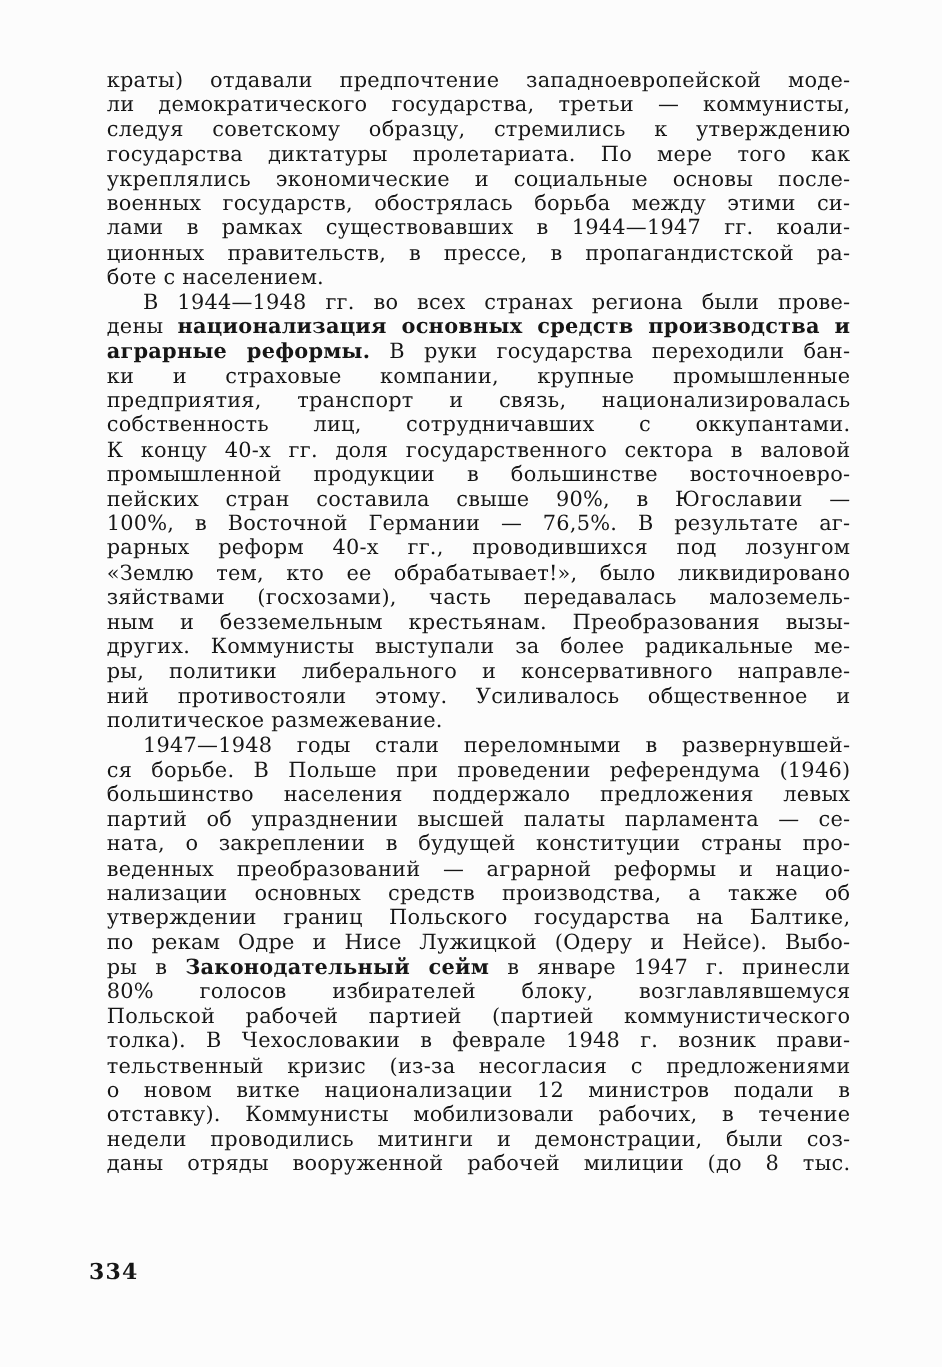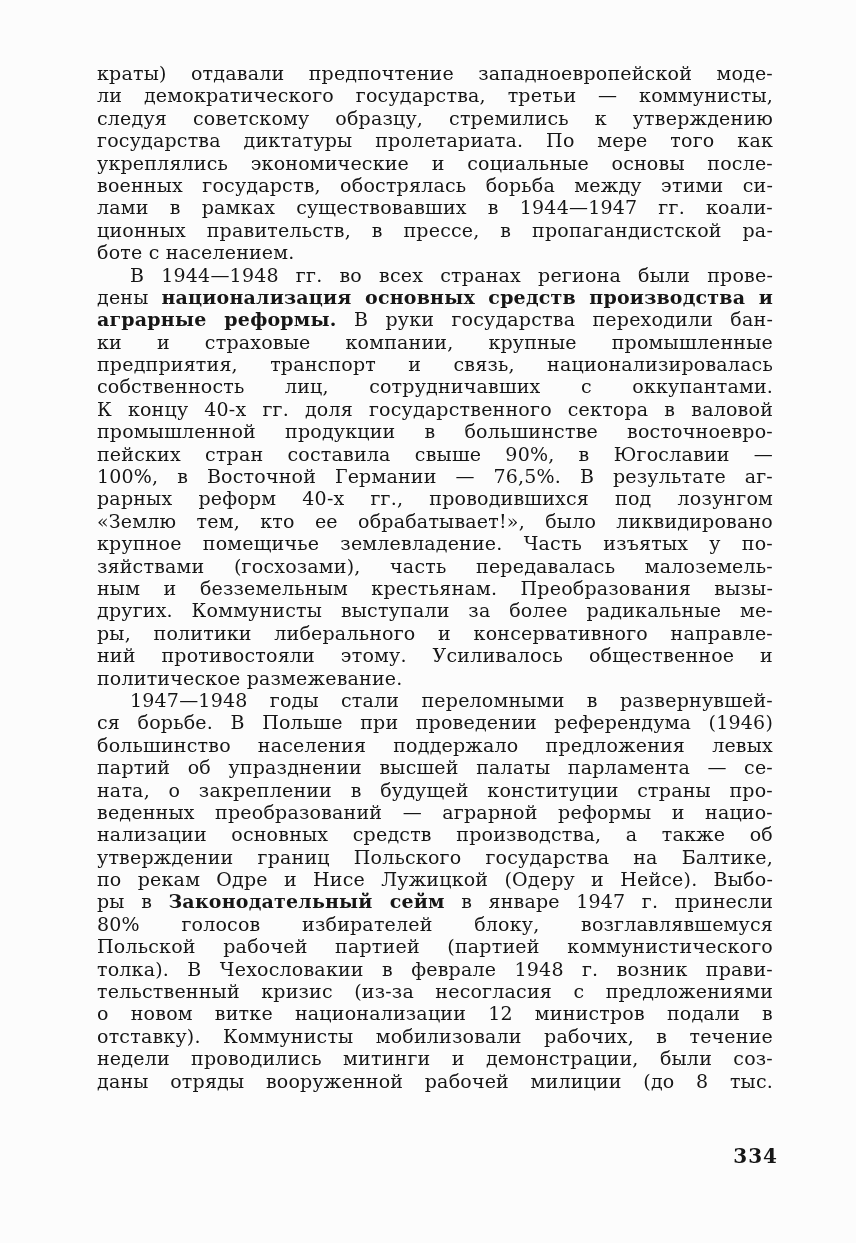--- a/index.html
+++ b/index.html
@@ -43,24 +43,24 @@
     text-align-last: left;
   }
   .line.indent {
     text-indent: 33px;
   }
   .line b {
     font-weight: bold;
   }
   .page-footer {
     position: absolute;
-    left: 102px;
+    left: 81px;
     top: 1144px;
     width: 676px;
-    text-align: right;
+    text-align: left;
   }
   .page-number {
     font-size: 20px;
     font-weight: bold;
     letter-spacing: 1px;
   }
 </style>
 </head>
 <body style="background: rgb(252, 252, 252); color: rgb(22, 22, 22);">
 
@@ -83,21 +83,20 @@
         <div class="line"><b>аграрные реформы.</b><span> В руки государства переходили бан-</span></div>
         <div class="line"><span>ки и страховые компании, крупные промышленные</span></div>
         <div class="line"><span>предприятия, транспорт и связь, национализировалась</span></div>
         <div class="line"><span>собственность лиц, сотрудничавших с оккупантами.</span></div>
         <div class="line"><span>К концу 40-х гг. доля государственного сектора в валовой</span></div>
         <div class="line"><span>промышленной продукции в большинстве восточноевро-</span></div>
         <div class="line"><span>пейских стран составила свыше 90%, в Югославии —</span></div>
         <div class="line"><span>100%, в Восточной Германии — 76,5%. В результате аг-</span></div>
         <div class="line"><span>рарных реформ 40-х гг., проводившихся под лозунгом</span></div>
         <div class="line"><span>«Землю тем, кто ее обрабатывает!», было ликвидировано</span></div>
-        <div class="line"><span>крупное помещичье землевладение. Часть изъятых у по-</span></div>
         <div class="line"><span>зяйствами (госхозами), часть передавалась малоземель-</span></div>
         <div class="line"><span>ным и безземельным крестьянам. Преобразования вызы-</span></div>
         <div class="line"><span>других. Коммунисты выступали за более радикальные ме-</span></div>
         <div class="line"><span>ры, политики либерального и консервативного направле-</span></div>
         <div class="line"><span>ний противостояли этому. Усиливалось общественное и</span></div>
         <div class="line end"><span>политическое размежевание.</span></div>
       </div>
       <div class="paragraph">
         <div class="line indent"><span>1947—1948 годы стали переломными в развернувшей-</span></div>
         <div class="line"><span>ся борьбе. В Польше при проведении референдума (1946)</span></div>

